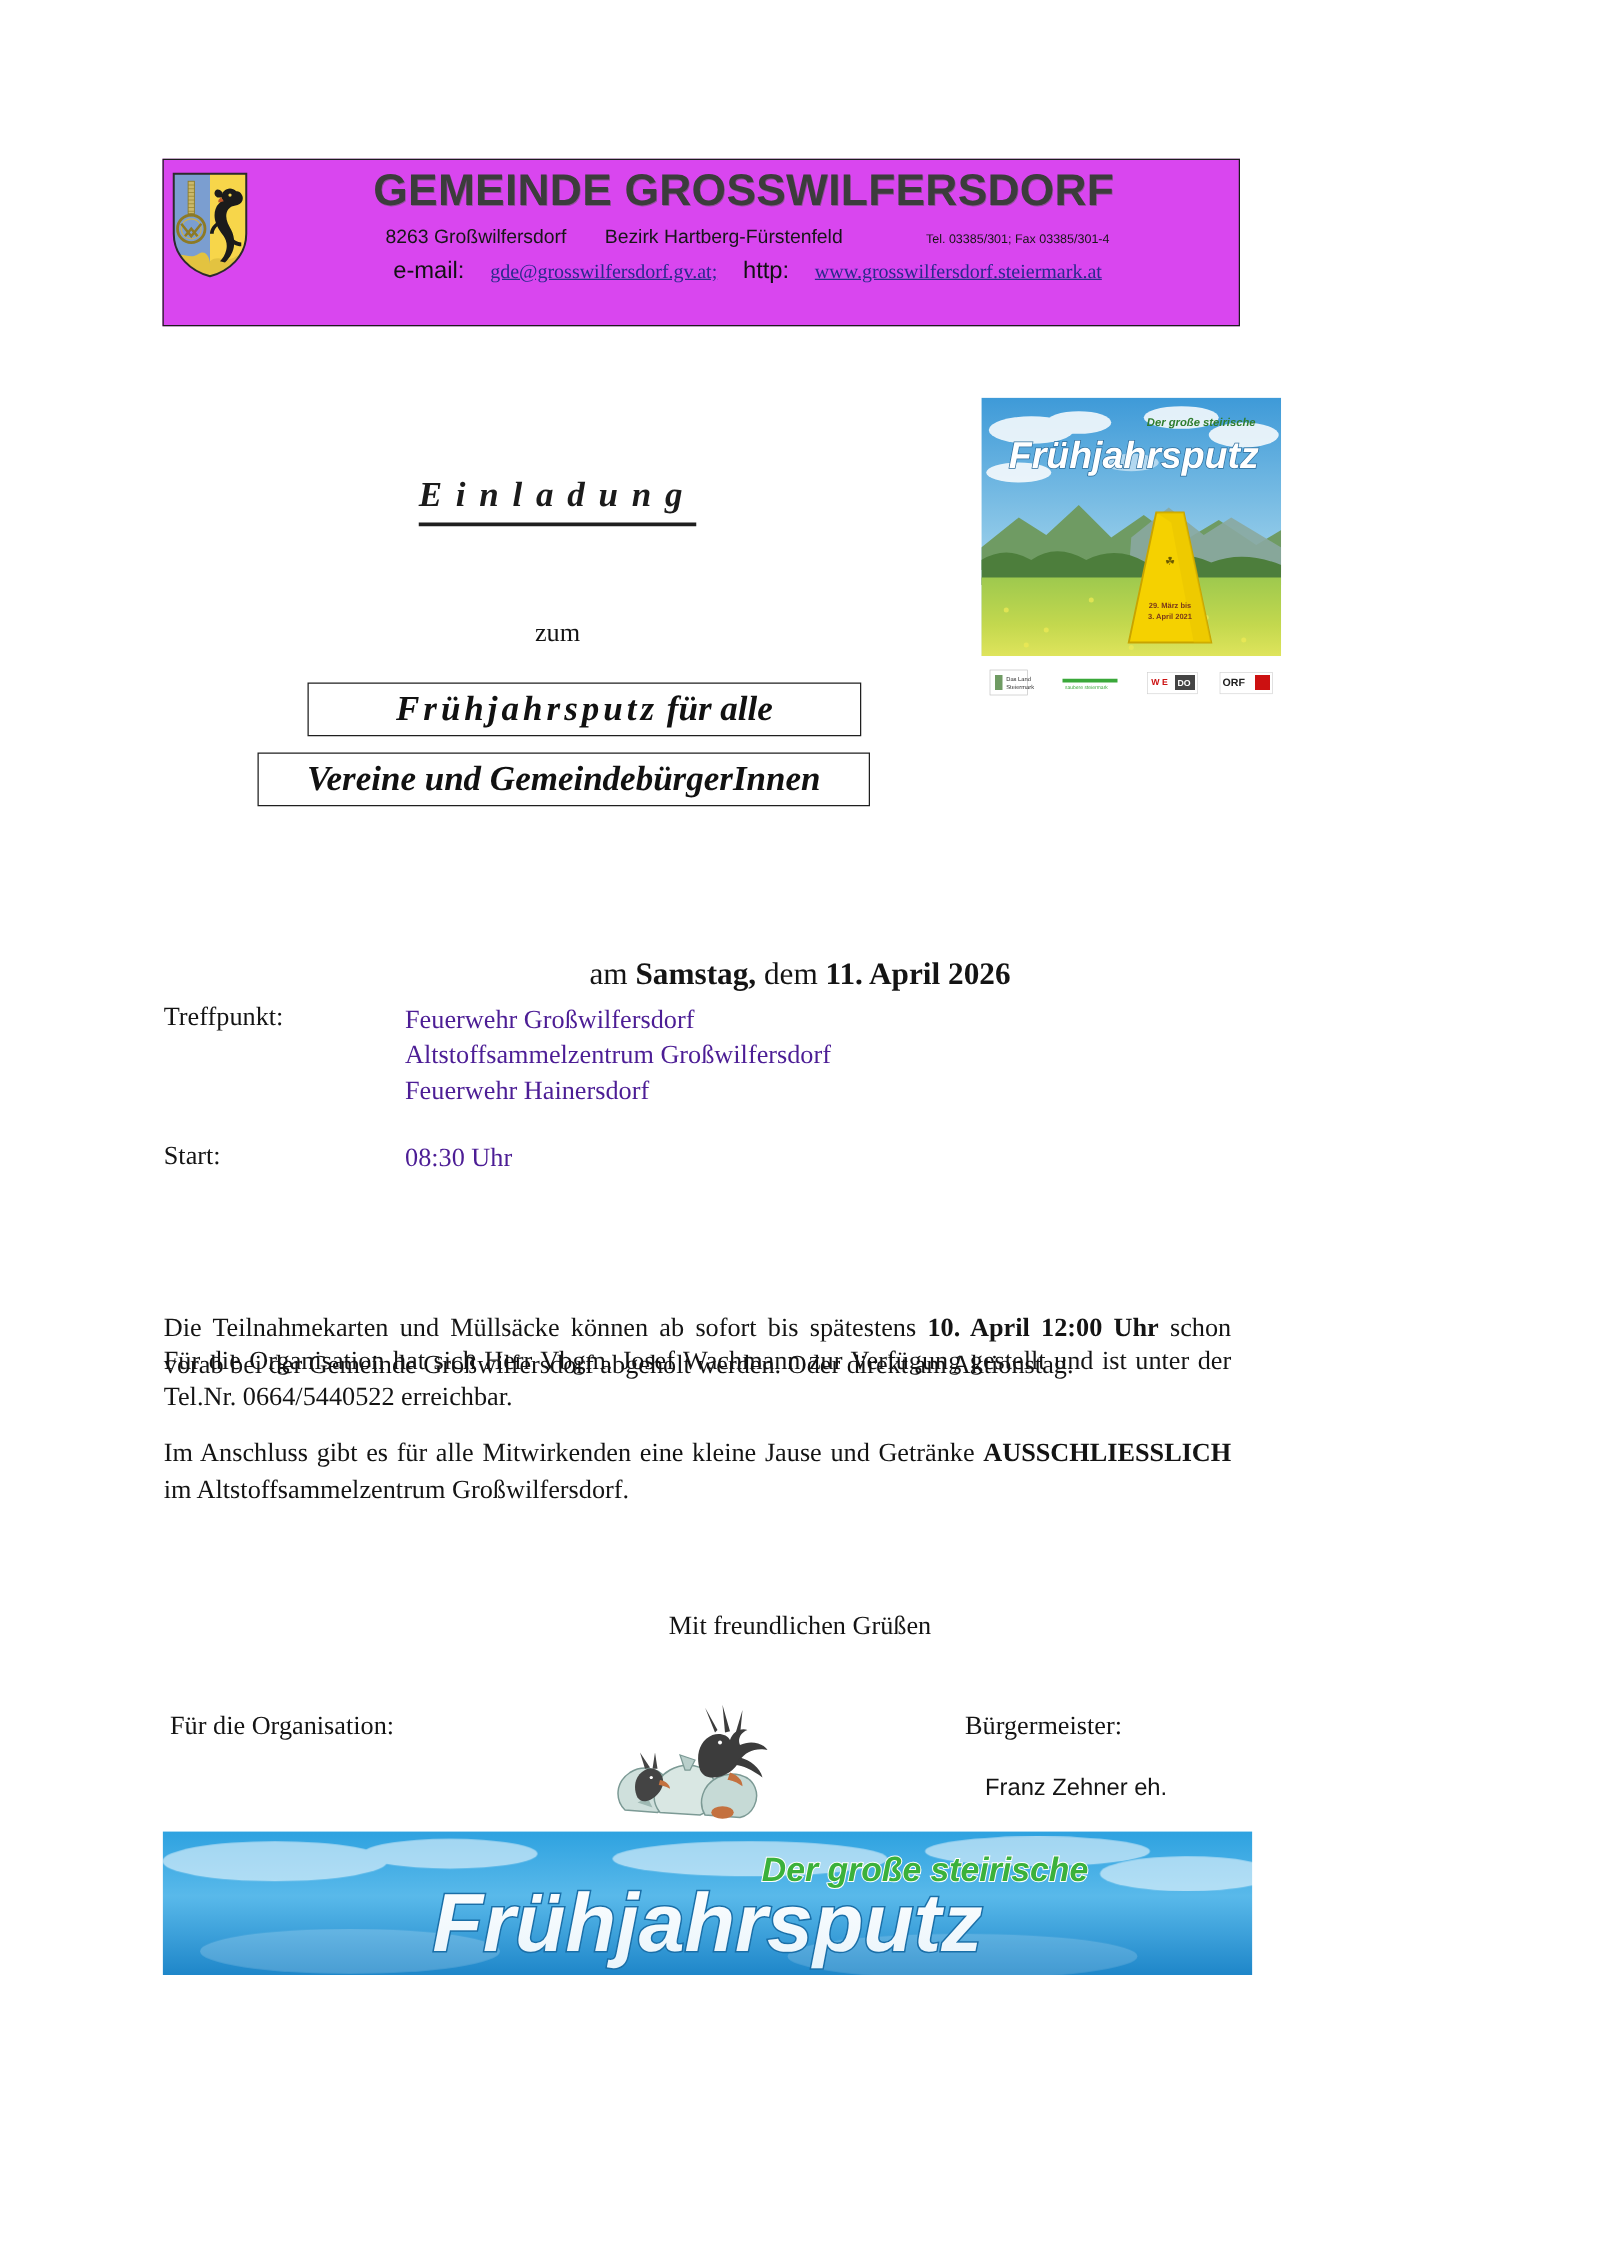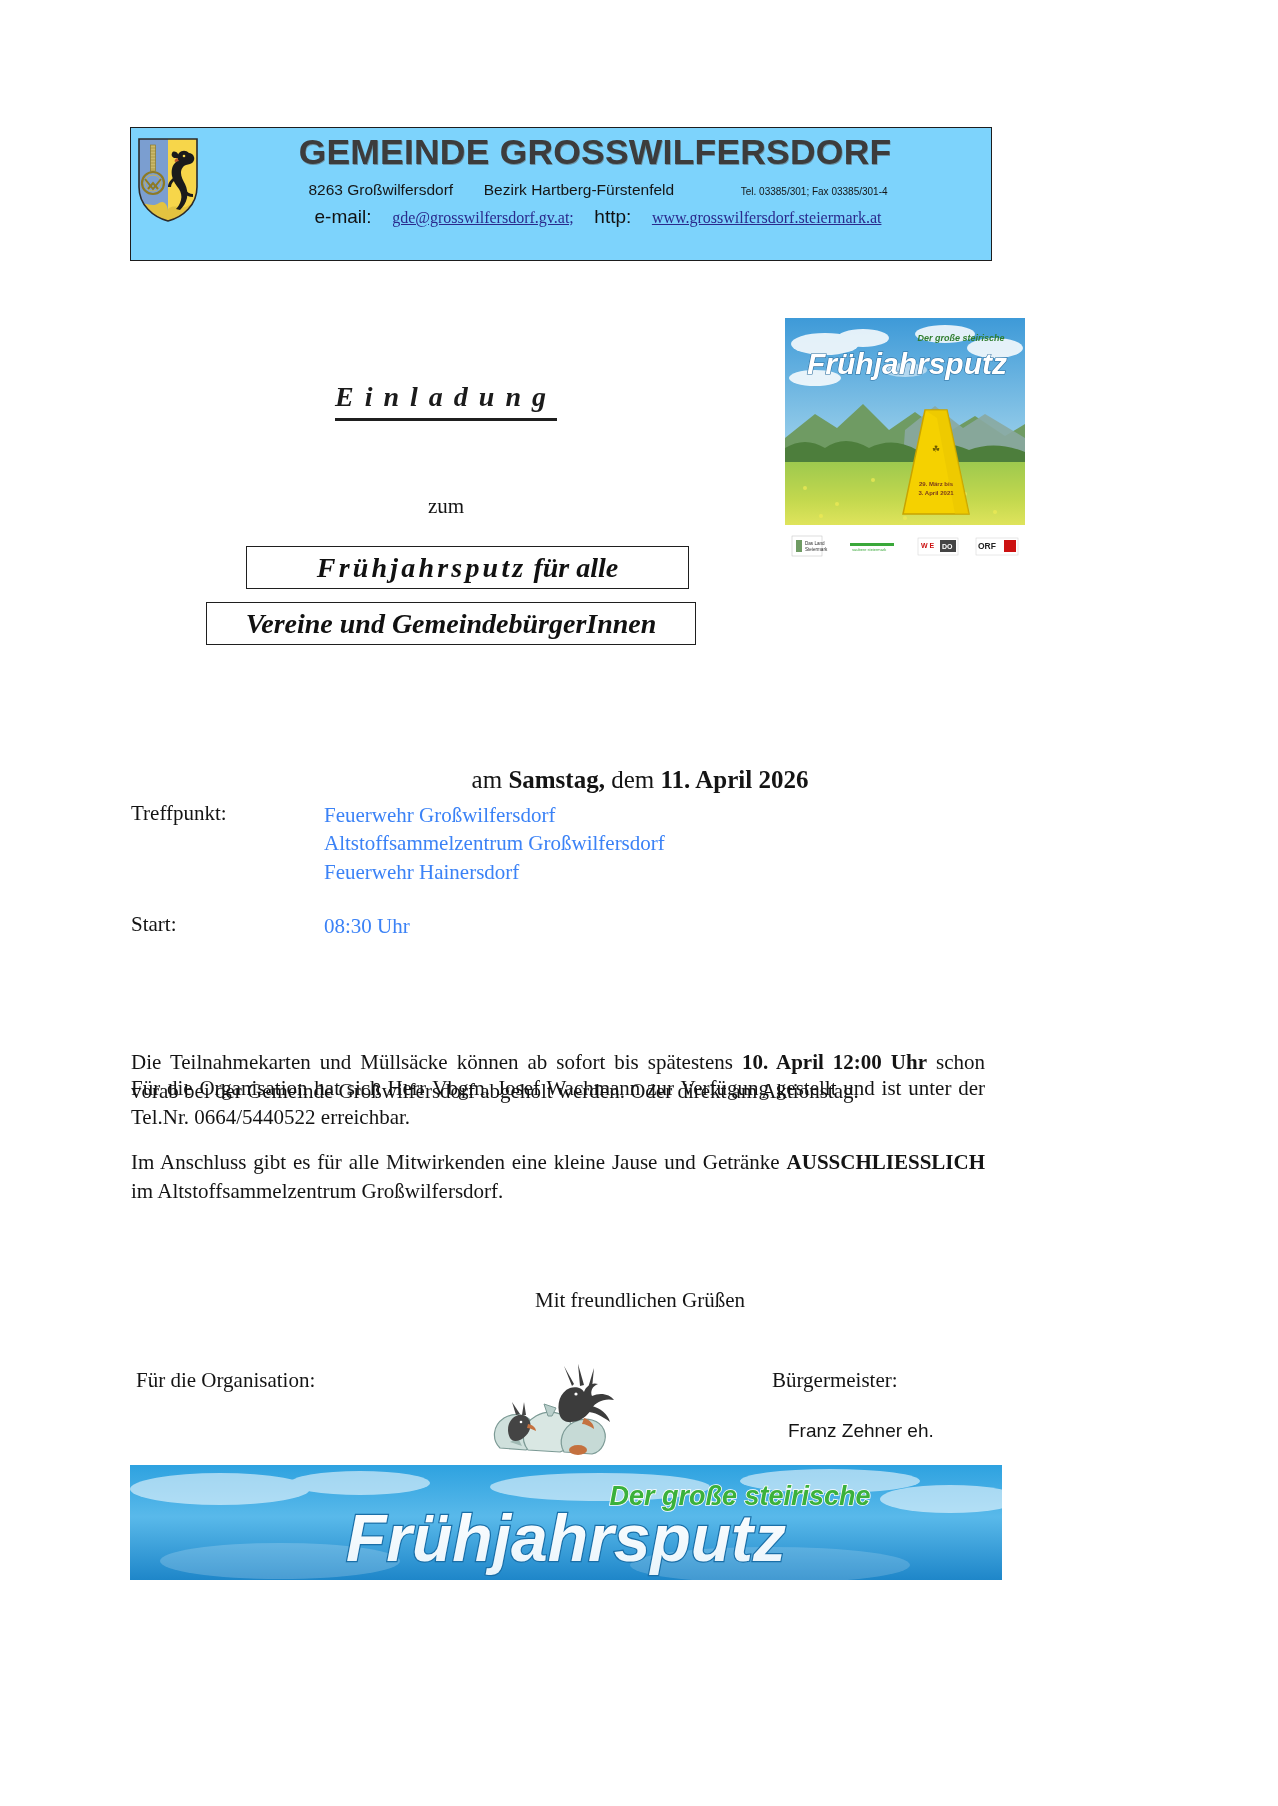--- a/index.html
+++ b/index.html
@@ -8,21 +8,21 @@
     width:1278px;height:1806px;position:relative;overflow:hidden;
     font-family:"Liberation Serif","DejaVu Serif",serif;
     color:#1a1a1a;
     -webkit-font-smoothing:antialiased;
   }
   .page{position:absolute;inset:0;background:#fff;}
 
   
   .letterhead{
     position:absolute;left:130px;top:127px;width:862px;height:134px;
-    border:1.5px solid #1d1d1d;box-sizing:border-box;background:#7dd3fc;
+    border:1.5px solid #1d1d1d;box-sizing:border-box;background:#d946ef;
   }
   .lh-inner{display:flex;height:100%;align-items:stretch;}
   .crest-wrap{
     width:74px;flex:0 0 74px;display:flex;align-items:flex-start;
     justify-content:center;padding-top:9px;
   }
   .crest{width:62px;height:86px;display:block;}
   .lh-text{flex:1;display:flex;flex-direction:column;justify-content:flex-start;padding-top:6px;}
   .muni-title{
     font-family:"Liberation Sans","DejaVu Sans",sans-serif;
@@ -91,21 +91,21 @@
   .dateline{
     position:absolute;left:190px;top:766px;width:900px;text-align:center;
     font-size:25px;color:#141414;
   }
   .dateline b{font-weight:700;}
 
   
   .details{position:absolute;left:131px;top:801px;width:900px;}
   .drow{display:flex;margin-bottom:0;}
   .dlabel{width:193px;flex:0 0 193px;font-size:21px;color:#141414;}
-  .dvalue{font-size:21px;color:#3b82f6;line-height:1.35;}
+  .dvalue{font-size:21px;color:#4c1d95;line-height:1.35;}
   .drow-spacer{height:26px;}
 
   
   .para{
     position:absolute;left:131px;width:854px;
     font-size:21px;line-height:1.36;color:#141414;text-align:justify;
   }
   .para b{font-weight:700;}
   .p1{top:1048px;}
   .p2{top:1074px;}

